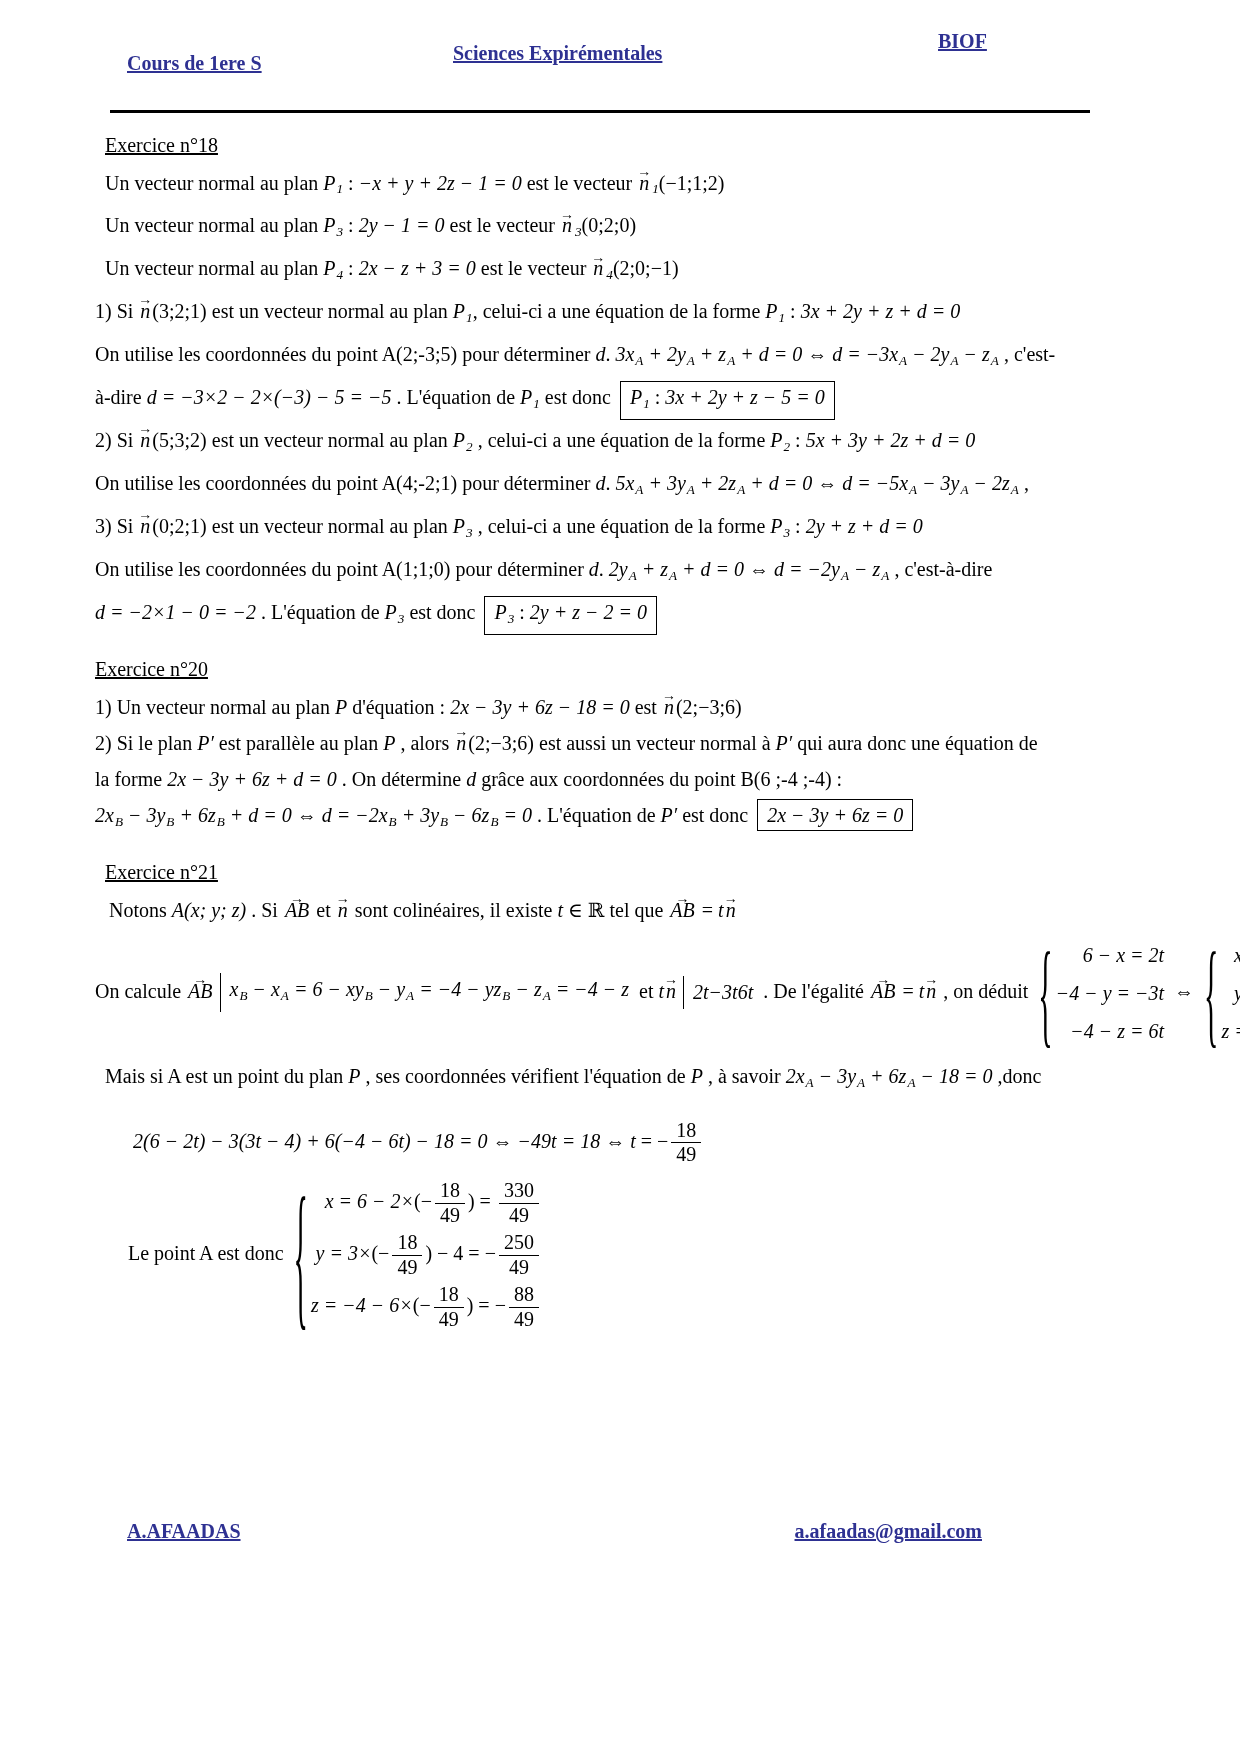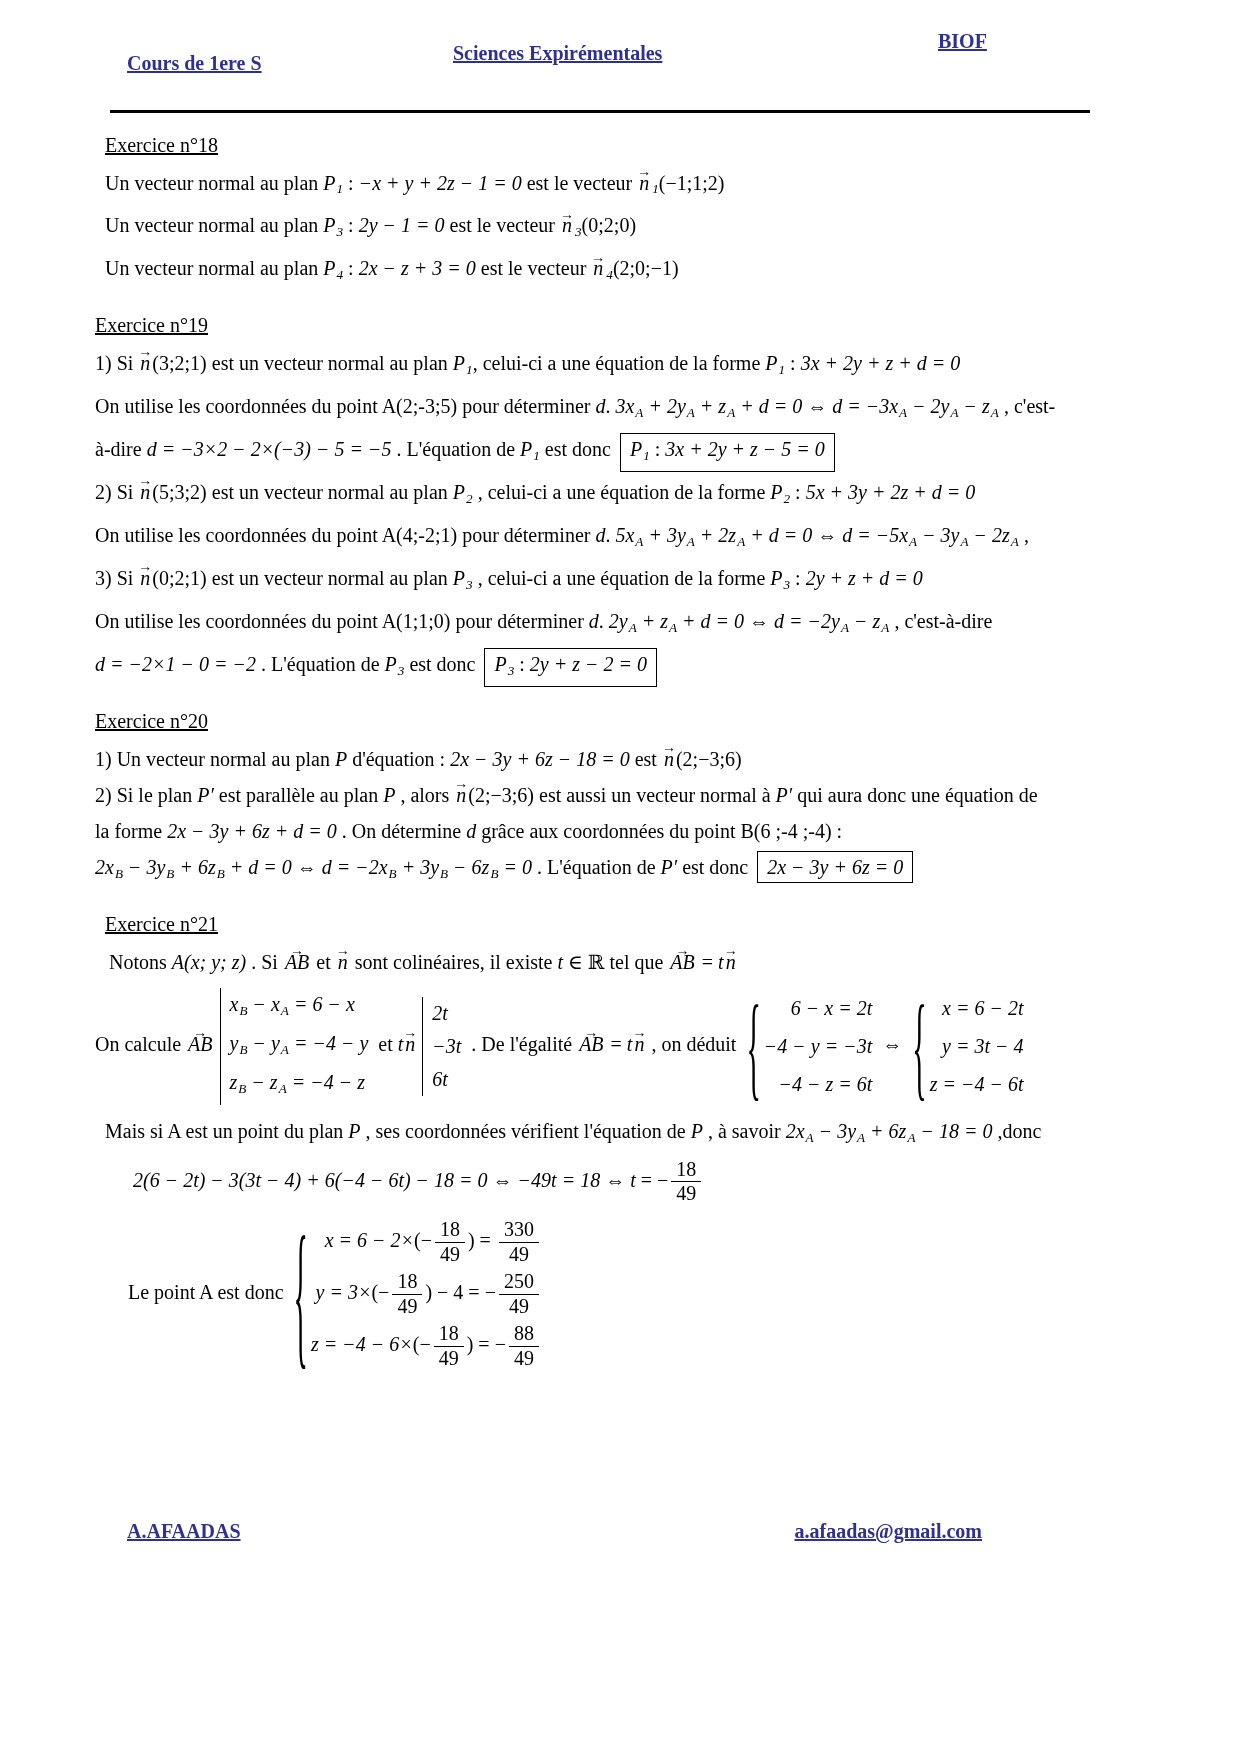--- a/index.html
+++ b/index.html
@@ -29,24 +29,24 @@
   }
   .box{display:inline-block;border:1.4px solid #000;padding:2px 9px;line-height:26px;margin-left:4px;}
   .frac{display:inline-flex;flex-direction:column;align-items:center;vertical-align:middle;margin:0 3px;line-height:1.18;font-style:normal;}
   .frac .fnum{border-bottom:1.5px solid #000;padding:0 5px;}
   .frac .fden{padding:0 5px;}
   .sys{display:inline-flex;align-items:center;vertical-align:middle;margin:0 5px;}
   .sys .brace{display:inline-block;font-size:30px;line-height:1;transform-origin:50% 50%;margin-right:3px;font-weight:400;}
   .sys .rows{display:inline-flex;flex-direction:column;align-items:flex-end;}
   .sys .row{line-height:34px;padding:2px 0;white-space:nowrap;}
   .barg{display:inline-flex;vertical-align:middle;margin:0 5px;}
-  .barg .rows{display:inline-flex;flex-direction:column;align-items:flex-start;border-left:1.6px solid #000;padding-left:9px;}
+  .barg .rows{display:inline-flex;flex-direction:row;align-items:flex-start;border-left:1.6px solid #000;padding-left:9px;}
   .barg .row{line-height:33px;white-space:nowrap;}
   .calc{margin:8px 0;}
-  .display{margin:2px 0 10px 38px;}
+  .display{margin:18px 0 10px 38px;}
   .pointA{margin:10px 0 0 33px;}
   .footer{position:absolute;left:127px;right:258px;top:1520px;display:flex;justify-content:space-between;font-weight:bold;}
   .flink{color:var(--blue);text-decoration:underline;white-space:nowrap;}
 </style>
 </head>
 <body>
 
 <div class="page">
 
   <div class="header">
@@ -58,21 +58,20 @@
   <div class="rule"></div>
 
   <div>
     <div class="ex-title ind10">Exercice n°18</div>
     <div class="line ind10"><span>Un vecteur normal au plan </span><span class="it">P</span><span class="sb">1</span><span> : </span><span class="it">−x + y + 2z − 1 = 0</span><span> est le vecteur </span><span class="vec">n</span><span class="sb">1</span><span>(−1;1;2)</span></div>
     <div class="line ind10"><span>Un vecteur normal au plan </span><span class="it">P</span><span class="sb">3</span><span> : </span><span class="it">2y − 1 = 0</span><span> est le vecteur </span><span class="vec">n</span><span class="sb">3</span><span>(0;2;0)</span></div>
     <div class="line ind10"><span>Un vecteur normal au plan </span><span class="it">P</span><span class="sb">4</span><span> : </span><span class="it">2x − z + 3 = 0</span><span> est le vecteur </span><span class="vec">n</span><span class="sb">4</span><span>(2;0;−1)</span></div>
   </div>
 
   <div>
-    <div class="ex-title">Exercice n°19</div>
     <div class="line"><span>1) Si </span><span class="vec">n</span><span>(3;2;1)</span><span> est un vecteur normal au plan </span><span class="it">P</span><span class="sb">1</span><span>, celui-ci a une équation de la forme </span><span class="it">P</span><span class="sb">1</span><span> : </span><span class="it">3x + 2y + z + d = 0</span></div>
     <div class="line"><span>On utilise les coordonnées du point A(2;-3;5) pour déterminer </span><span class="it">d</span><span>. </span><span class="it">3x</span><span class="it sb">A</span><span class="it"> + 2y</span><span class="it sb">A</span><span class="it"> + z</span><span class="it sb">A</span><span class="it"> + d = 0</span><span> ⇔ </span><span class="it">d = −3x</span><span class="it sb">A</span><span class="it"> − 2y</span><span class="it sb">A</span><span class="it"> − z</span><span class="it sb">A</span><span> , c'est-</span></div>
     <div class="line"><span>à-dire </span><span class="it">d = −3×2 − 2×(−3) − 5 = −5</span><span> . L'équation de </span><span class="it">P</span><span class="sb">1</span><span> est donc </span><span class="box"><span class="it">P</span><span class="sb">1</span><span> : </span><span class="it">3x + 2y + z − 5 = 0</span></span></div>
     <div class="line"><span>2) Si </span><span class="vec">n</span><span>(5;3;2)</span><span> est un vecteur normal au plan </span><span class="it">P</span><span class="sb">2</span><span> , celui-ci a une équation de la forme </span><span class="it">P</span><span class="sb">2</span><span> : </span><span class="it">5x + 3y + 2z + d = 0</span></div>
     <div class="line"><span>On utilise les coordonnées du point A(4;-2;1) pour déterminer </span><span class="it">d</span><span>. </span><span class="it">5x</span><span class="it sb">A</span><span class="it"> + 3y</span><span class="it sb">A</span><span class="it"> + 2z</span><span class="it sb">A</span><span class="it"> + d = 0</span><span> ⇔ </span><span class="it">d = −5x</span><span class="it sb">A</span><span class="it"> − 3y</span><span class="it sb">A</span><span class="it"> − 2z</span><span class="it sb">A</span><span> ,</span></div>
     <div class="line"><span>3) Si </span><span class="vec">n</span><span>(0;2;1)</span><span> est un vecteur normal au plan </span><span class="it">P</span><span class="sb">3</span><span> , celui-ci a une équation de la forme </span><span class="it">P</span><span class="sb">3</span><span> : </span><span class="it">2y + z + d = 0</span></div>
     <div class="line"><span>On utilise les coordonnées du point A(1;1;0) pour déterminer </span><span class="it">d</span><span>. </span><span class="it">2y</span><span class="it sb">A</span><span class="it"> + z</span><span class="it sb">A</span><span class="it"> + d = 0</span><span> ⇔ </span><span class="it">d = −2y</span><span class="it sb">A</span><span class="it"> − z</span><span class="it sb">A</span><span> ,  c'est-à-dire</span></div>
     <div class="line"><span class="it">d = −2×1 − 0 = −2</span><span> . L'équation de </span><span class="it">P</span><span class="sb">3</span><span> est donc </span><span class="box"><span class="it">P</span><span class="sb">3</span><span> : </span><span class="it">2y + z − 2 = 0</span></span></div>
   </div>
 

